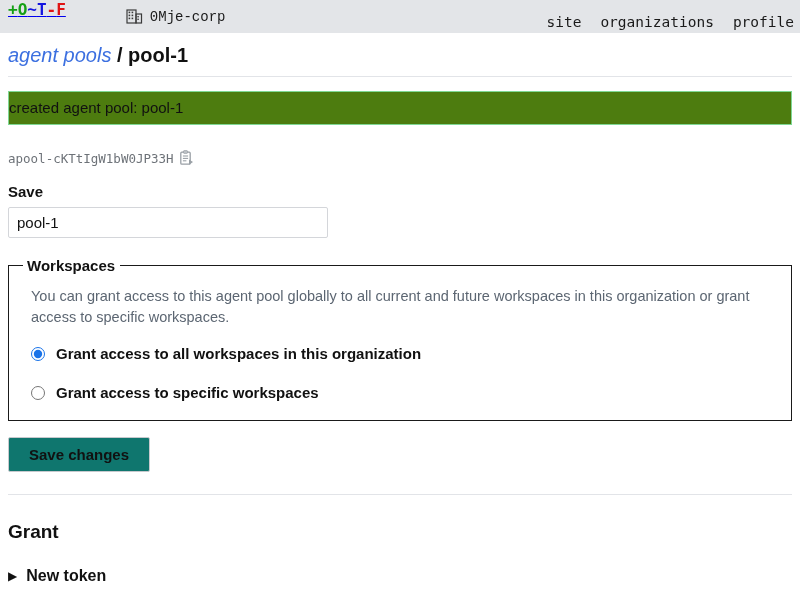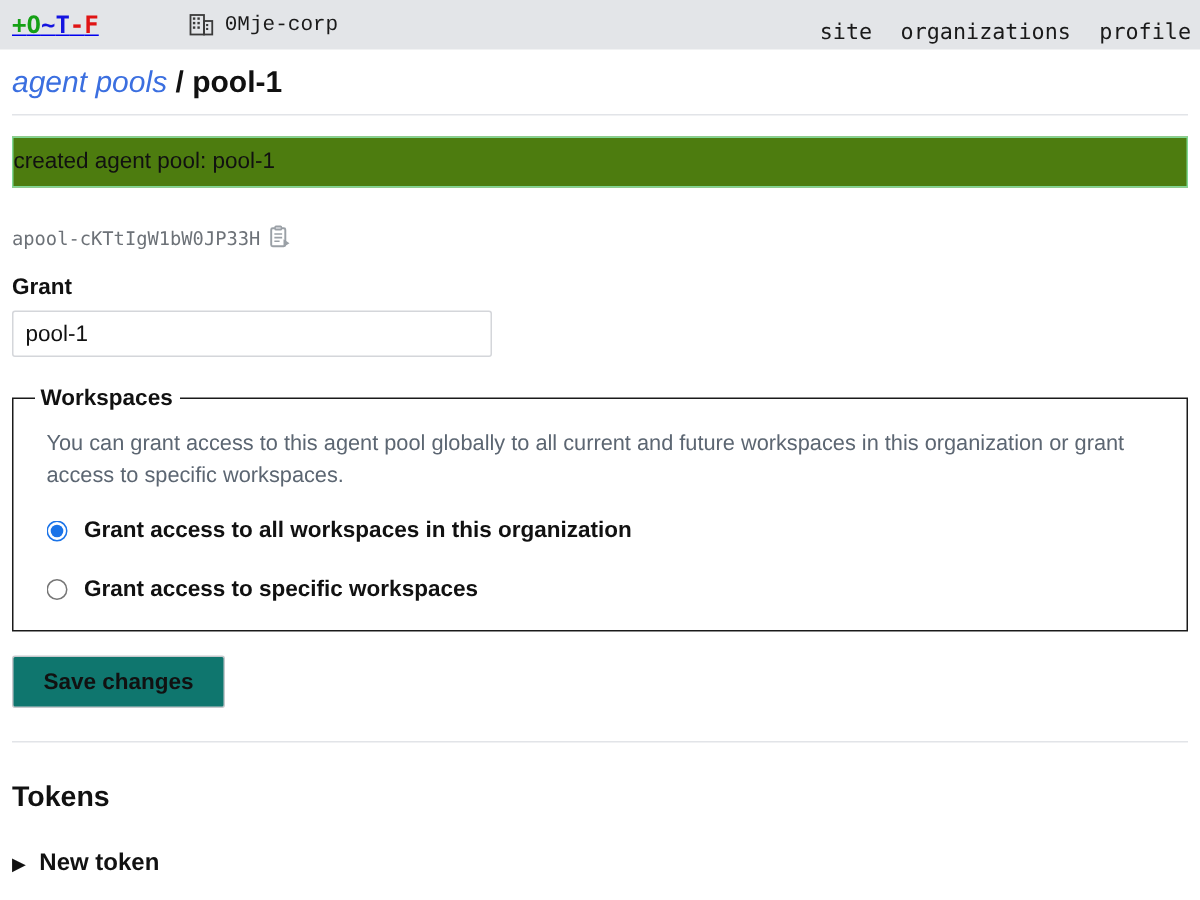--- a/index.html
+++ b/index.html
@@ -13,21 +13,20 @@
     font-size: 15px;
     color: #111111;
     overflow: hidden;
   }
 
   
   #topbar {
     height: 33px;
     background: #e3e5e8;
     display: flex;
-    align-items: center;
     padding: 0 8px;
     position: relative;
   }
   #brand {
     font-family: "DejaVu Sans Mono", "Liberation Mono", monospace;
     font-weight: bold;
     font-size: 16px;
     letter-spacing: 0px;
     margin-right: 26px;
     white-space: nowrap;
@@ -260,21 +259,21 @@
         <rect x="0.8" y="2.2" width="9.4" height="12" rx="1" fill="none" stroke="#9aa0a6" stroke-width="1.3"></rect>
         <rect x="3.4" y="0.8" width="4.2" height="2.4" rx="0.6" fill="#c9ccd1" stroke="#9aa0a6" stroke-width="1"></rect>
         <line x1="2.9" y1="6" x2="8.1" y2="6" stroke="#9aa0a6" stroke-width="1.1"></line>
         <line x1="2.9" y1="8.4" x2="8.1" y2="8.4" stroke="#9aa0a6" stroke-width="1.1"></line>
         <line x1="2.9" y1="10.8" x2="6.4" y2="10.8" stroke="#9aa0a6" stroke-width="1.1"></line>
         <path d="M9 9.5 l4 2.6 l-4 2.6 z" fill="#9aa0a6"></path>
       </svg>
     </button>
   </div>
 
-  <label class="field-label" for="name-input">Grant</label>
+  <label class="field-label" for="name-input">Save</label>
   <input id="name-input" type="text" value="pool-1" style="">
 
   <fieldset id="workspaces">
     <legend>Workspaces</legend>
 
     <p id="workspaces-desc">You can grant access to this agent pool globally to all current and future workspaces in this organization or grant access to specific workspaces.</p>
 
     <div class="radio-row">
       <input type="radio" name="workspace-scope" id="ws-all" checked="" style="">
       <label for="ws-all">Grant access to all workspaces in this organization</label>
@@ -283,20 +282,20 @@
     <div class="radio-row">
       <input type="radio" name="workspace-scope" id="ws-specific" style="">
       <label for="ws-specific">Grant access to specific workspaces</label>
     </div>
   </fieldset>
 
   <button id="save-btn" type="button">Save changes</button>
 
   <hr class="rule tokens-rule">
 
-  <h2 id="tokens-heading">Tokens</h2>
+  <h2 id="tokens-heading">Grant</h2>
 
   <div id="new-token">
     <span class="disclosure">▶</span>
     <span id="new-token-label">New token</span>
   </div>
 
 </div>
 
 </body></html>

